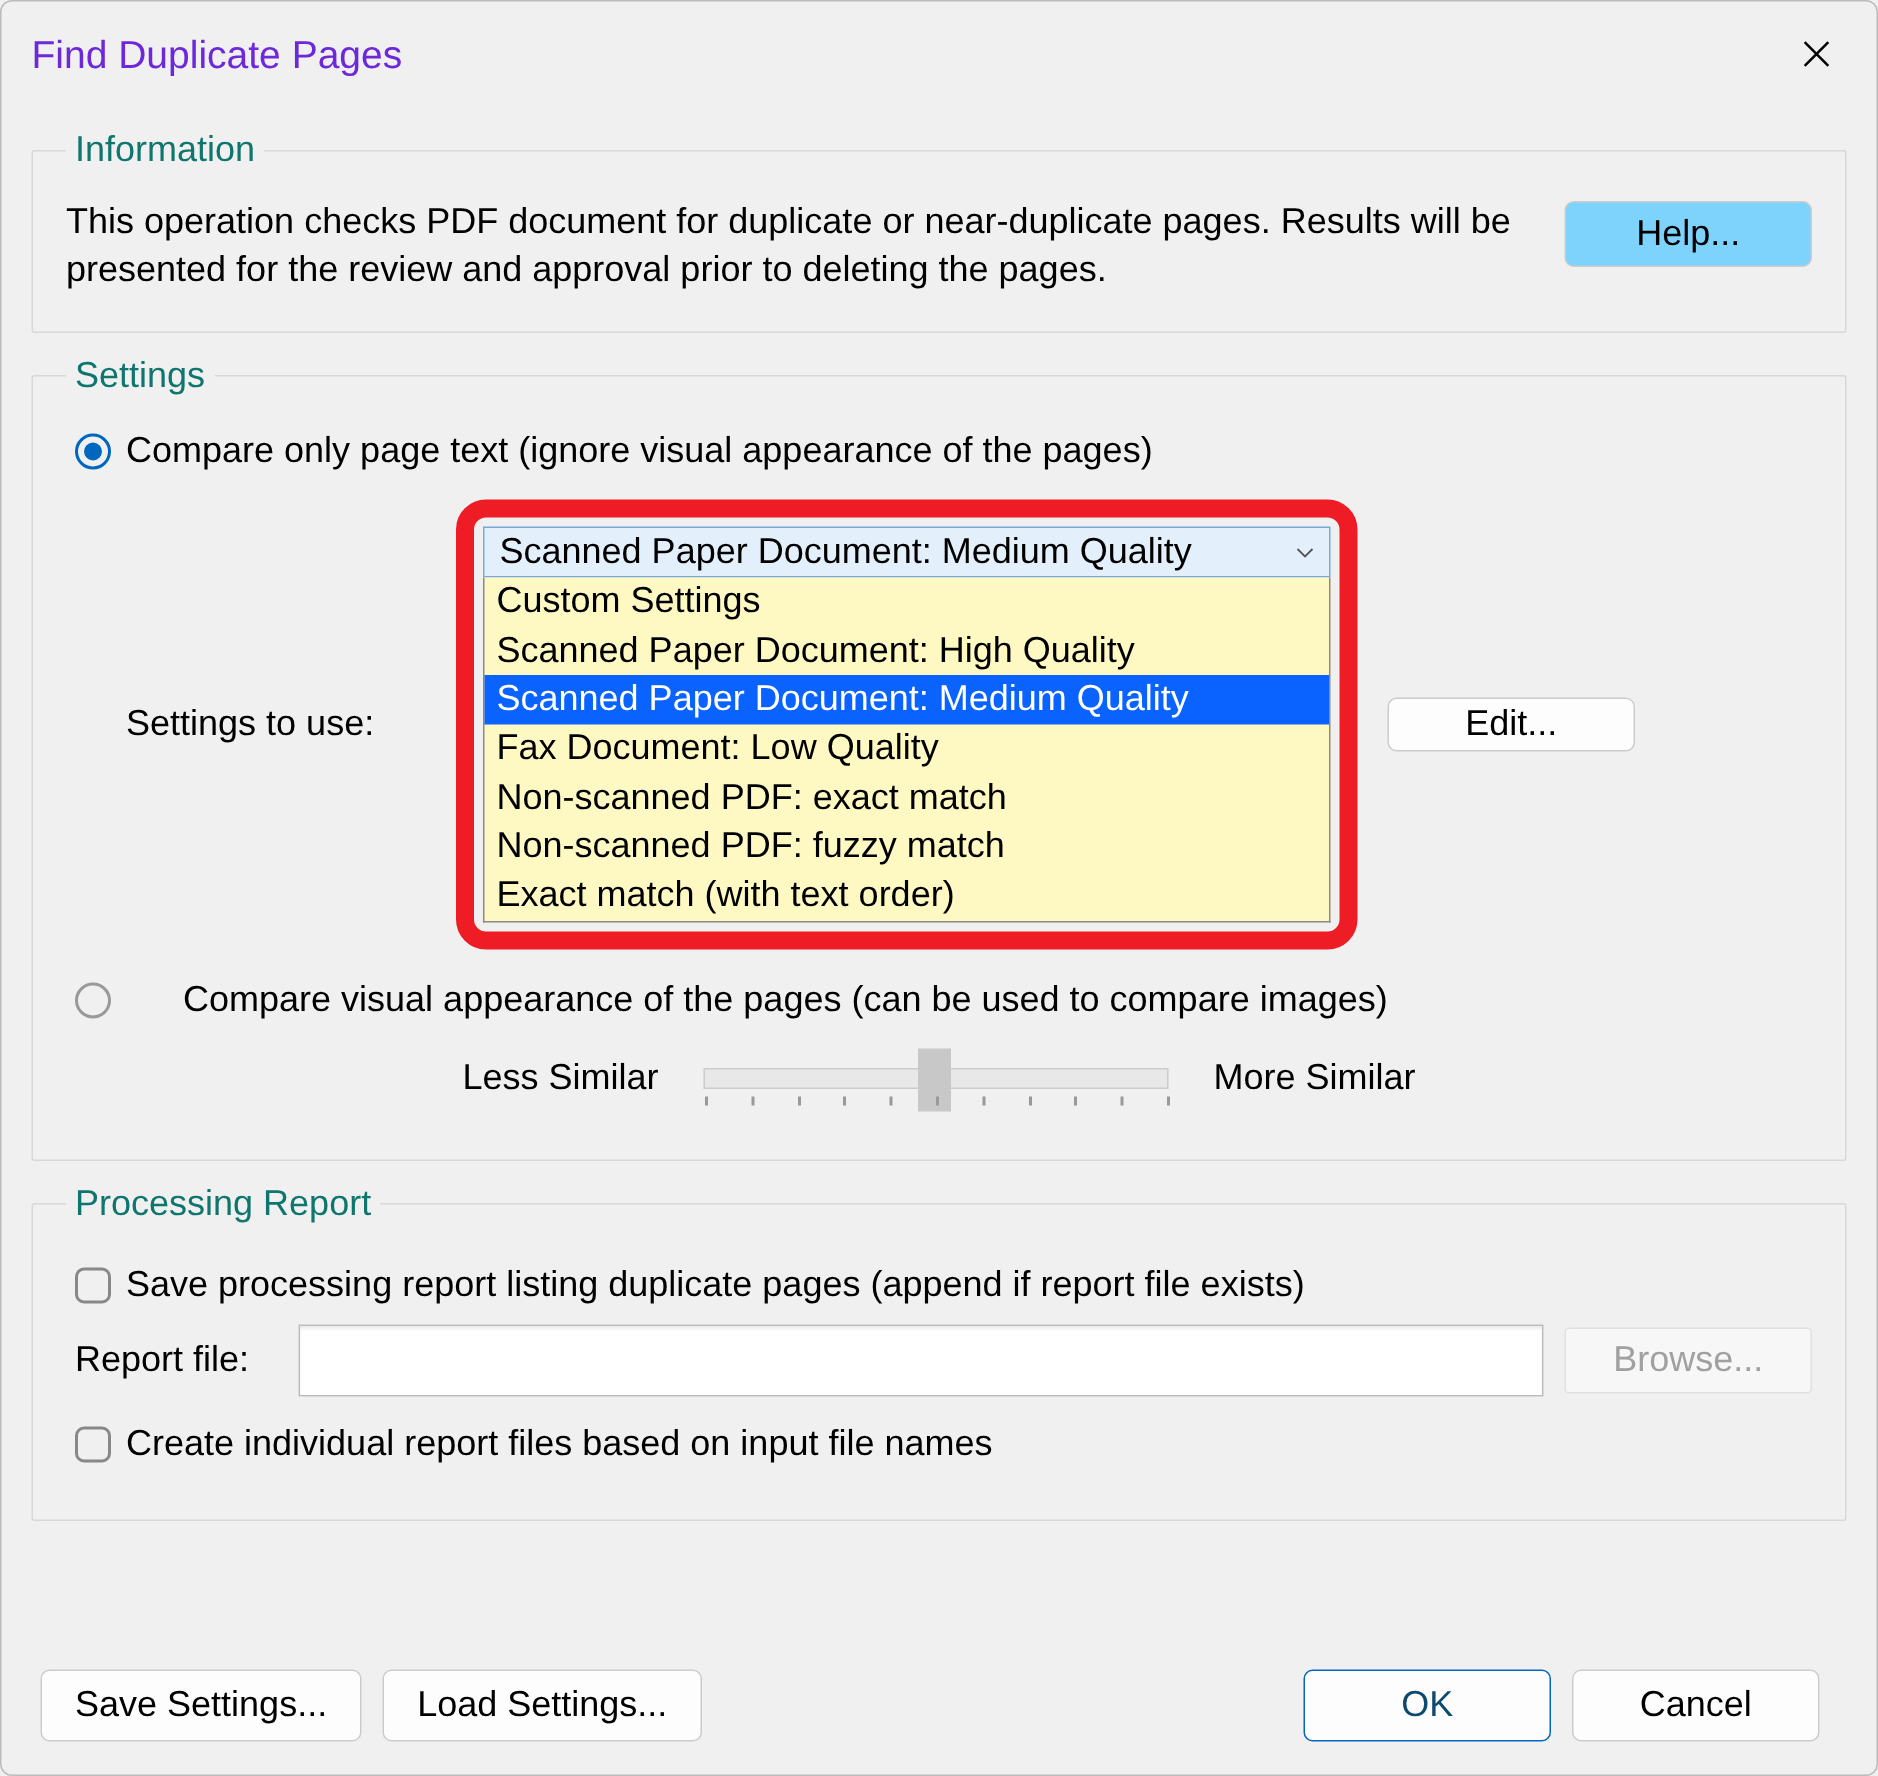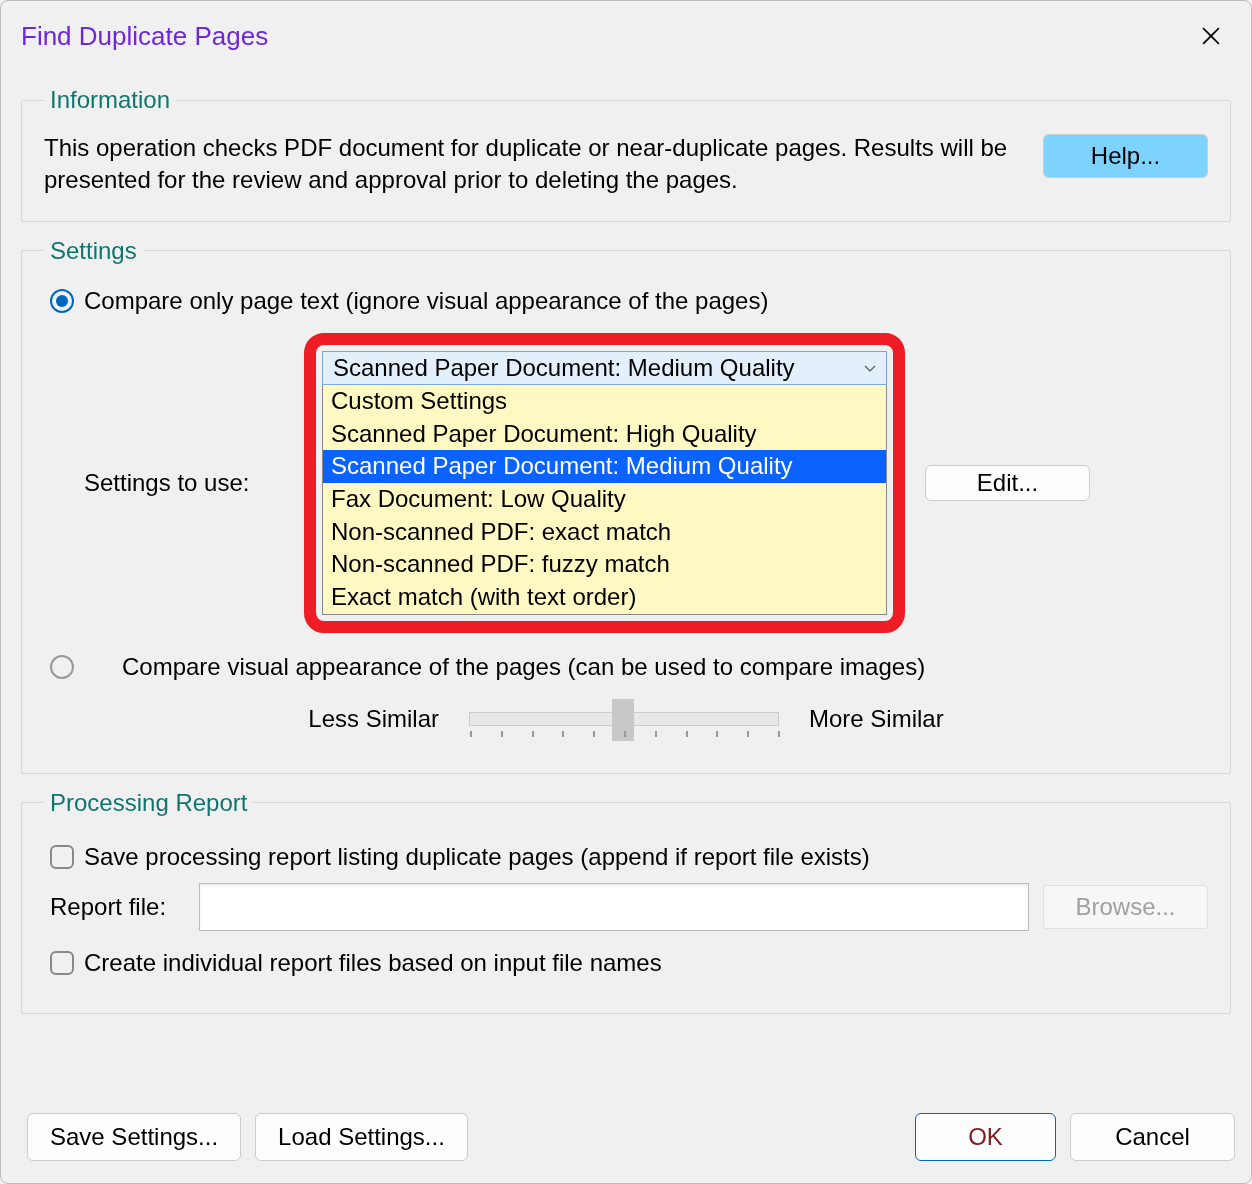--- a/index.html
+++ b/index.html
@@ -255,37 +255,37 @@
       border-radius: 3px;
       background: #f7f7f7;
       color: #a0a0a0;
       cursor: not-allowed;
     }
     
     .bottom-buttons {
       position: absolute;
       bottom: 22px;
       left: 26px;
-      right: 16px;
+      right: 38px;
       display: flex;
       align-items: flex-end;
     }
     .btn {
       height: 48px;
       font-size: 24px;
       border: 1px solid #ccc;
       border-radius: 6px;
       background: #fdfdfd;
       cursor: pointer;
       padding: 0 22px;
     }
     .btn.primary {
       border: 1px solid #0067c0;
-      color: #7f1d1d;
-      width: 141px;
+      color: #0c4a6e;
+      width: 165px;
     }
     .btn.cancel { width: 165px; }
     .spacer { flex: 1; }
     .btn + .btn { margin-left: 14px; }
   </style>
 </head>
 <body>
 
 <div class="dialog">
 

